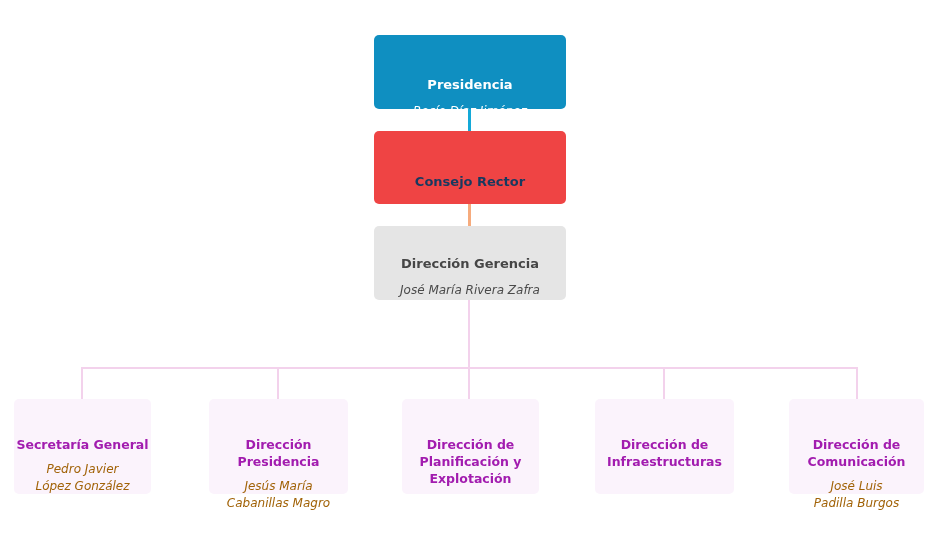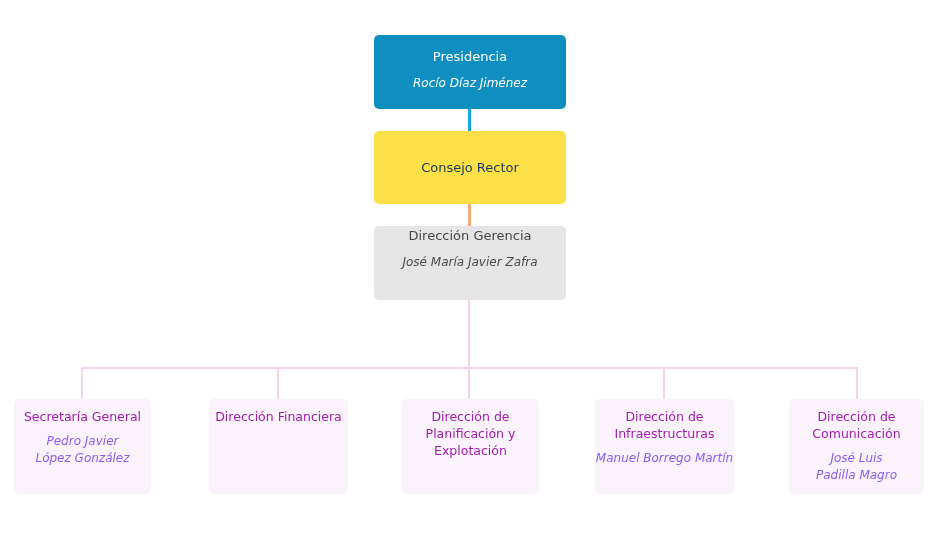--- a/index.html
+++ b/index.html
@@ -15,61 +15,62 @@
     background: #ffffff;
     overflow: hidden;
   }
   .node {
     position: absolute;
     border-radius: 5px;
     box-sizing: border-box;
     text-align: center;
   }
   .node-title {
-    font-weight: normal;
+    font-weight: bold;
     font-size: 13px;
     line-height: 1.35;
     white-space: pre-line;
+    margin-top: 28px;
   }
   .node-name {
     font-style: italic;
     font-size: 12px;
     line-height: 1.4;
     white-space: pre-line;
   }
   
   .box-presidencia {
     left: 374px; top: 35px; width: 192px; height: 74px;
     background: #0f8fc1; color: #ffffff;
     padding-top: 13px;
   }
   .box-presidencia .node-name { margin-top: 9px; }
   .box-consejo {
     left: 374px; top: 131px; width: 192px; height: 73px;
-    background: #fde047; color: #17395f;
+    background: #ef4444; color: #17395f;
     display: flex; align-items: center; justify-content: center;
   }
   .box-gerencia {
     left: 374px; top: 226px; width: 192px; height: 74px;
     background: #e5e5e5; color: #464646;
     padding-top: 1px;
   }
   .box-gerencia .node-name { margin-top: 9px; color: #4a4a4a; }
   
   .dept {
     position: absolute;
     top: 399px; height: 95px;
     background: #fbf3fc;
     border-radius: 5px;
     box-sizing: border-box;
     text-align: center;
     padding-top: 10px;
   }
   .dept .node-title { font-size: 12.5px; color: #a21caf; }
-  .dept .node-name { margin-top: 7px; color: #8b5cf6; }
+  .dept .node-name { margin-top: 7px; color: #a16207; }
   .dept-1 { left: 14px;  width: 137px; }
   .dept-2 { left: 209px; width: 139px; }
   .dept-3 { left: 402px; width: 137px; }
   .dept-4 { left: 595px; width: 139px; }
   .dept-5 { left: 789px; width: 135px; }
   
   .conn { position: absolute; }
   .conn-cyan   { left: 468px; top: 109px; width: 3px; height: 22px; background: #14a9d8; }
   .conn-orange { left: 468px; top: 204px; width: 3px; height: 22px; background: #f6ab7d; }
   .conn-pink   { background: #f3d2ec; }
@@ -95,53 +96,54 @@
   <div class="conn conn-cyan"></div>
 
   <div class="node box-consejo">
     <div class="node-title">Consejo Rector</div>
   </div>
 
   <div class="conn conn-orange"></div>
 
   <div class="node box-gerencia">
     <div class="node-title">Dirección Gerencia</div>
-    <div class="node-name">José María Javier Zafra</div>
+    <div class="node-name">José María Rivera Zafra</div>
   </div>
 
   <div class="conn conn-pink conn-stem"></div>
   <div class="conn conn-pink conn-hbar"></div>
   <div class="conn conn-pink conn-drop drop-1"></div>
   <div class="conn conn-pink conn-drop drop-2"></div>
   <div class="conn conn-pink conn-drop drop-3"></div>
   <div class="conn conn-pink conn-drop drop-4"></div>
   <div class="conn conn-pink conn-drop drop-5"></div>
 
   <div class="dept dept-1">
     <div class="node-title">Secretaría General</div>
     <div class="node-name">Pedro Javier
 López González</div>
   </div>
 
   <div class="dept dept-2">
-    <div class="node-title">Dirección Financiera</div>
+    <div class="node-title">Dirección Presidencia</div>
+    <div class="node-name">Jesús María
+Cabanillas Magro</div>
   </div>
 
   <div class="dept dept-3">
     <div class="node-title">Dirección de
 Planificación y
 Explotación</div>
   </div>
 
   <div class="dept dept-4">
     <div class="node-title">Dirección de
 Infraestructuras</div>
-    <div class="node-name">Manuel Borrego Martín</div>
   </div>
 
   <div class="dept dept-5">
     <div class="node-title">Dirección de
 Comunicación</div>
     <div class="node-name">José Luis
-Padilla Magro</div>
+Padilla Burgos</div>
   </div>
 
 </div>
 
 </body></html>

